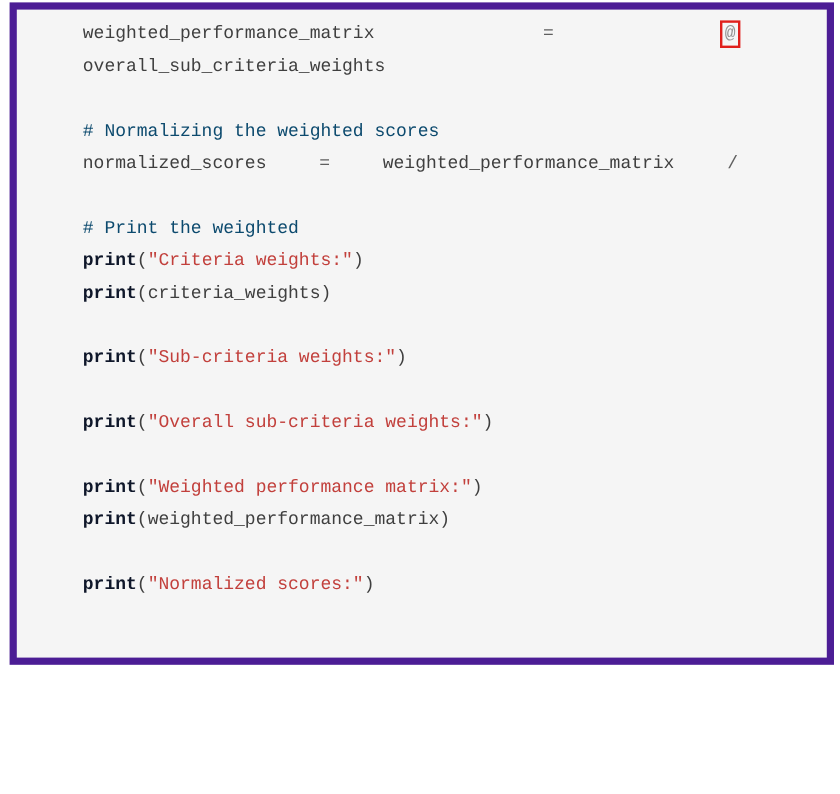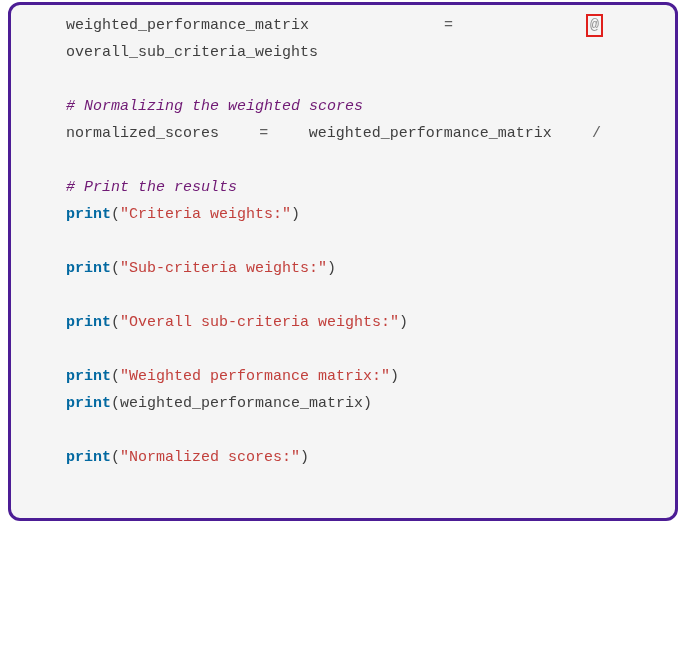--- a/index.html
+++ b/index.html
@@ -5,45 +5,45 @@
   html, body {
     margin: 0;
     padding: 0;
     background: #ffffff;
     width: 700px;
     height: 662px;
     overflow: hidden;
     font-family: "Liberation Mono", "DejaVu Sans Mono", monospace;
   }
   .code-block {
-    margin: 2px 22px 0 8px;
+    margin: 2px 5px 0 8px;
     background: #f5f5f5;
-    border: 3px solid #4c1d95;
-    border-radius: 12px;
+    border: 6px solid #4c1d95;
+    border-radius: 0;
     padding: 7px 74px 47px 55px;
     box-sizing: border-box;
     font-size: 15px;
     line-height: 27px;
   }
   .line {
     height: 27px;
     white-space: pre;
   }
   .line.justify {
     display: flex;
     justify-content: space-between;
     align-items: baseline;
     white-space: normal;
   }
   .tok-plain          { color: #3f3f3f; }
   .tok-operator       { color: #5f5f5f; }
   .tok-operator-light { color: #949494; }
-  .tok-keyword        { color: #0369a1; font-weight: bold; font-family: Liberation Mono, monospace; }
+  .tok-keyword        { color: #0f172a; font-weight: bold; font-family: Liberation Mono, monospace; }
   .tok-string         { color: #c2403c; }
-  .tok-comment        { color: #701a75; font-style: italic; }
+  .tok-comment        { color: #0c4a6e; }
   .hl-box {
     border: 2px solid #e0201c;
     padding: 0 2px;
     margin: 0 -2px;
     display: inline-block;
     line-height: 19px;
   }
 </style>
 </head>
 <body>
@@ -58,22 +58,23 @@
       <div class="line"><span class="tok-plain">overall_sub_criteria_weights</span></div>
       <div class="line"></div>
       <div class="line"><span class="tok-comment"># Normalizing the weighted scores</span></div>
       <div class="line justify">
         <span class="tok-plain">normalized_scores</span>
         <span class="tok-operator">=</span>
         <span class="tok-plain">weighted_performance_matrix</span>
         <span class="tok-operator">/</span>
       </div>
       <div class="line"></div>
-      <div class="line"><span class="tok-comment"># Print the results</span></div>
+      <div class="line"><span class="tok-comment"># Print the weighted</span></div>
       <div class="line"><span class="tok-keyword">print</span><span class="tok-plain">(</span><span class="tok-string">"Criteria weights:"</span><span class="tok-plain">)</span></div>
+      <div class="line"><span class="tok-keyword">print</span><span class="tok-plain">(</span><span class="tok-plain">criteria_weights</span><span class="tok-plain">)</span></div>
       <div class="line"></div>
       <div class="line"><span class="tok-keyword">print</span><span class="tok-plain">(</span><span class="tok-string">"Sub-criteria weights:"</span><span class="tok-plain">)</span></div>
       <div class="line"></div>
       <div class="line"><span class="tok-keyword">print</span><span class="tok-plain">(</span><span class="tok-string">"Overall sub-criteria weights:"</span><span class="tok-plain">)</span></div>
       <div class="line"></div>
       <div class="line"><span class="tok-keyword">print</span><span class="tok-plain">(</span><span class="tok-string">"Weighted performance matrix:"</span><span class="tok-plain">)</span></div>
       <div class="line"><span class="tok-keyword">print</span><span class="tok-plain">(</span><span class="tok-plain">weighted_performance_matrix</span><span class="tok-plain">)</span></div>
       <div class="line"></div>
       <div class="line"><span class="tok-keyword">print</span><span class="tok-plain">(</span><span class="tok-string">"Normalized scores:"</span><span class="tok-plain">)</span></div>
     </div>

